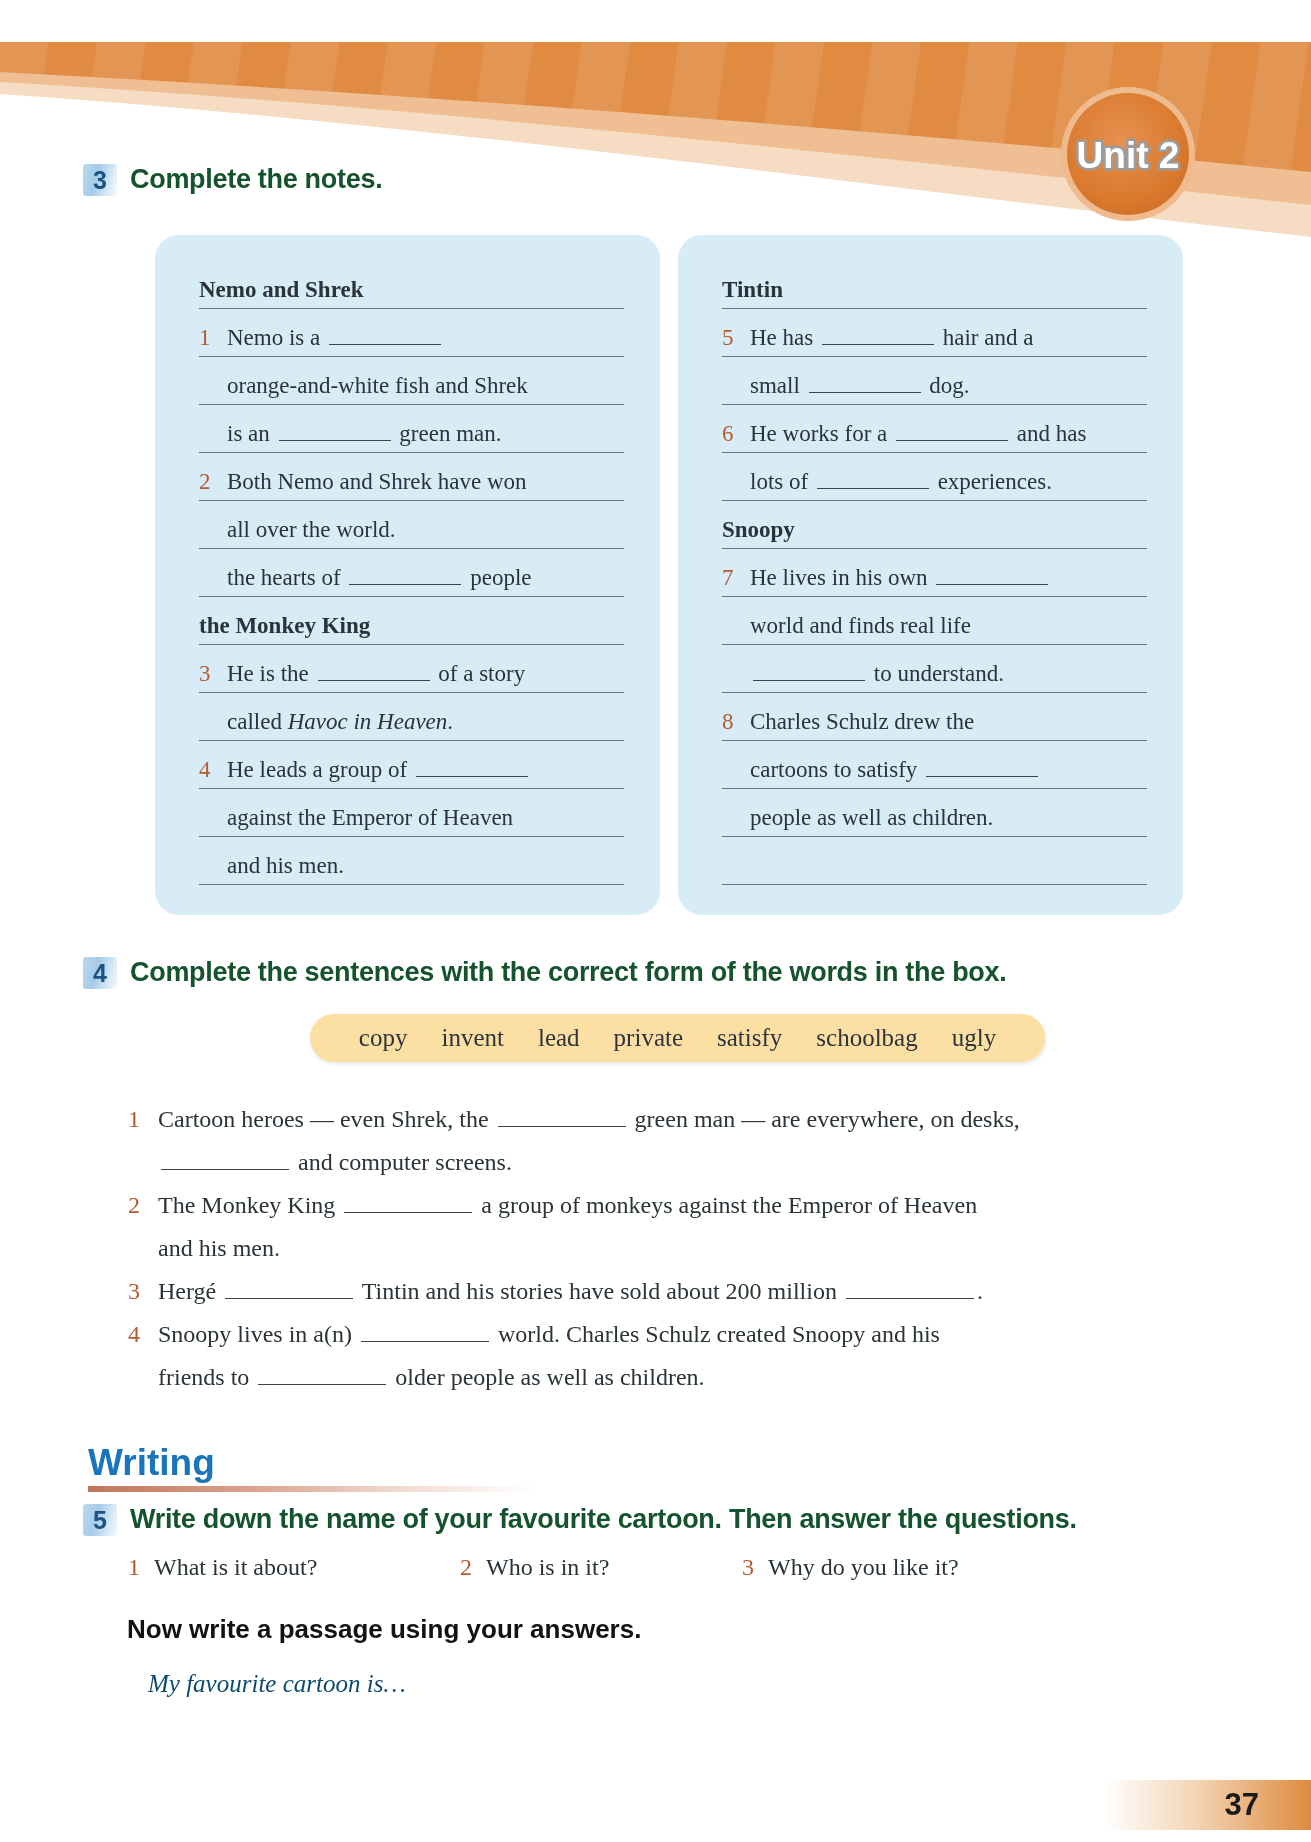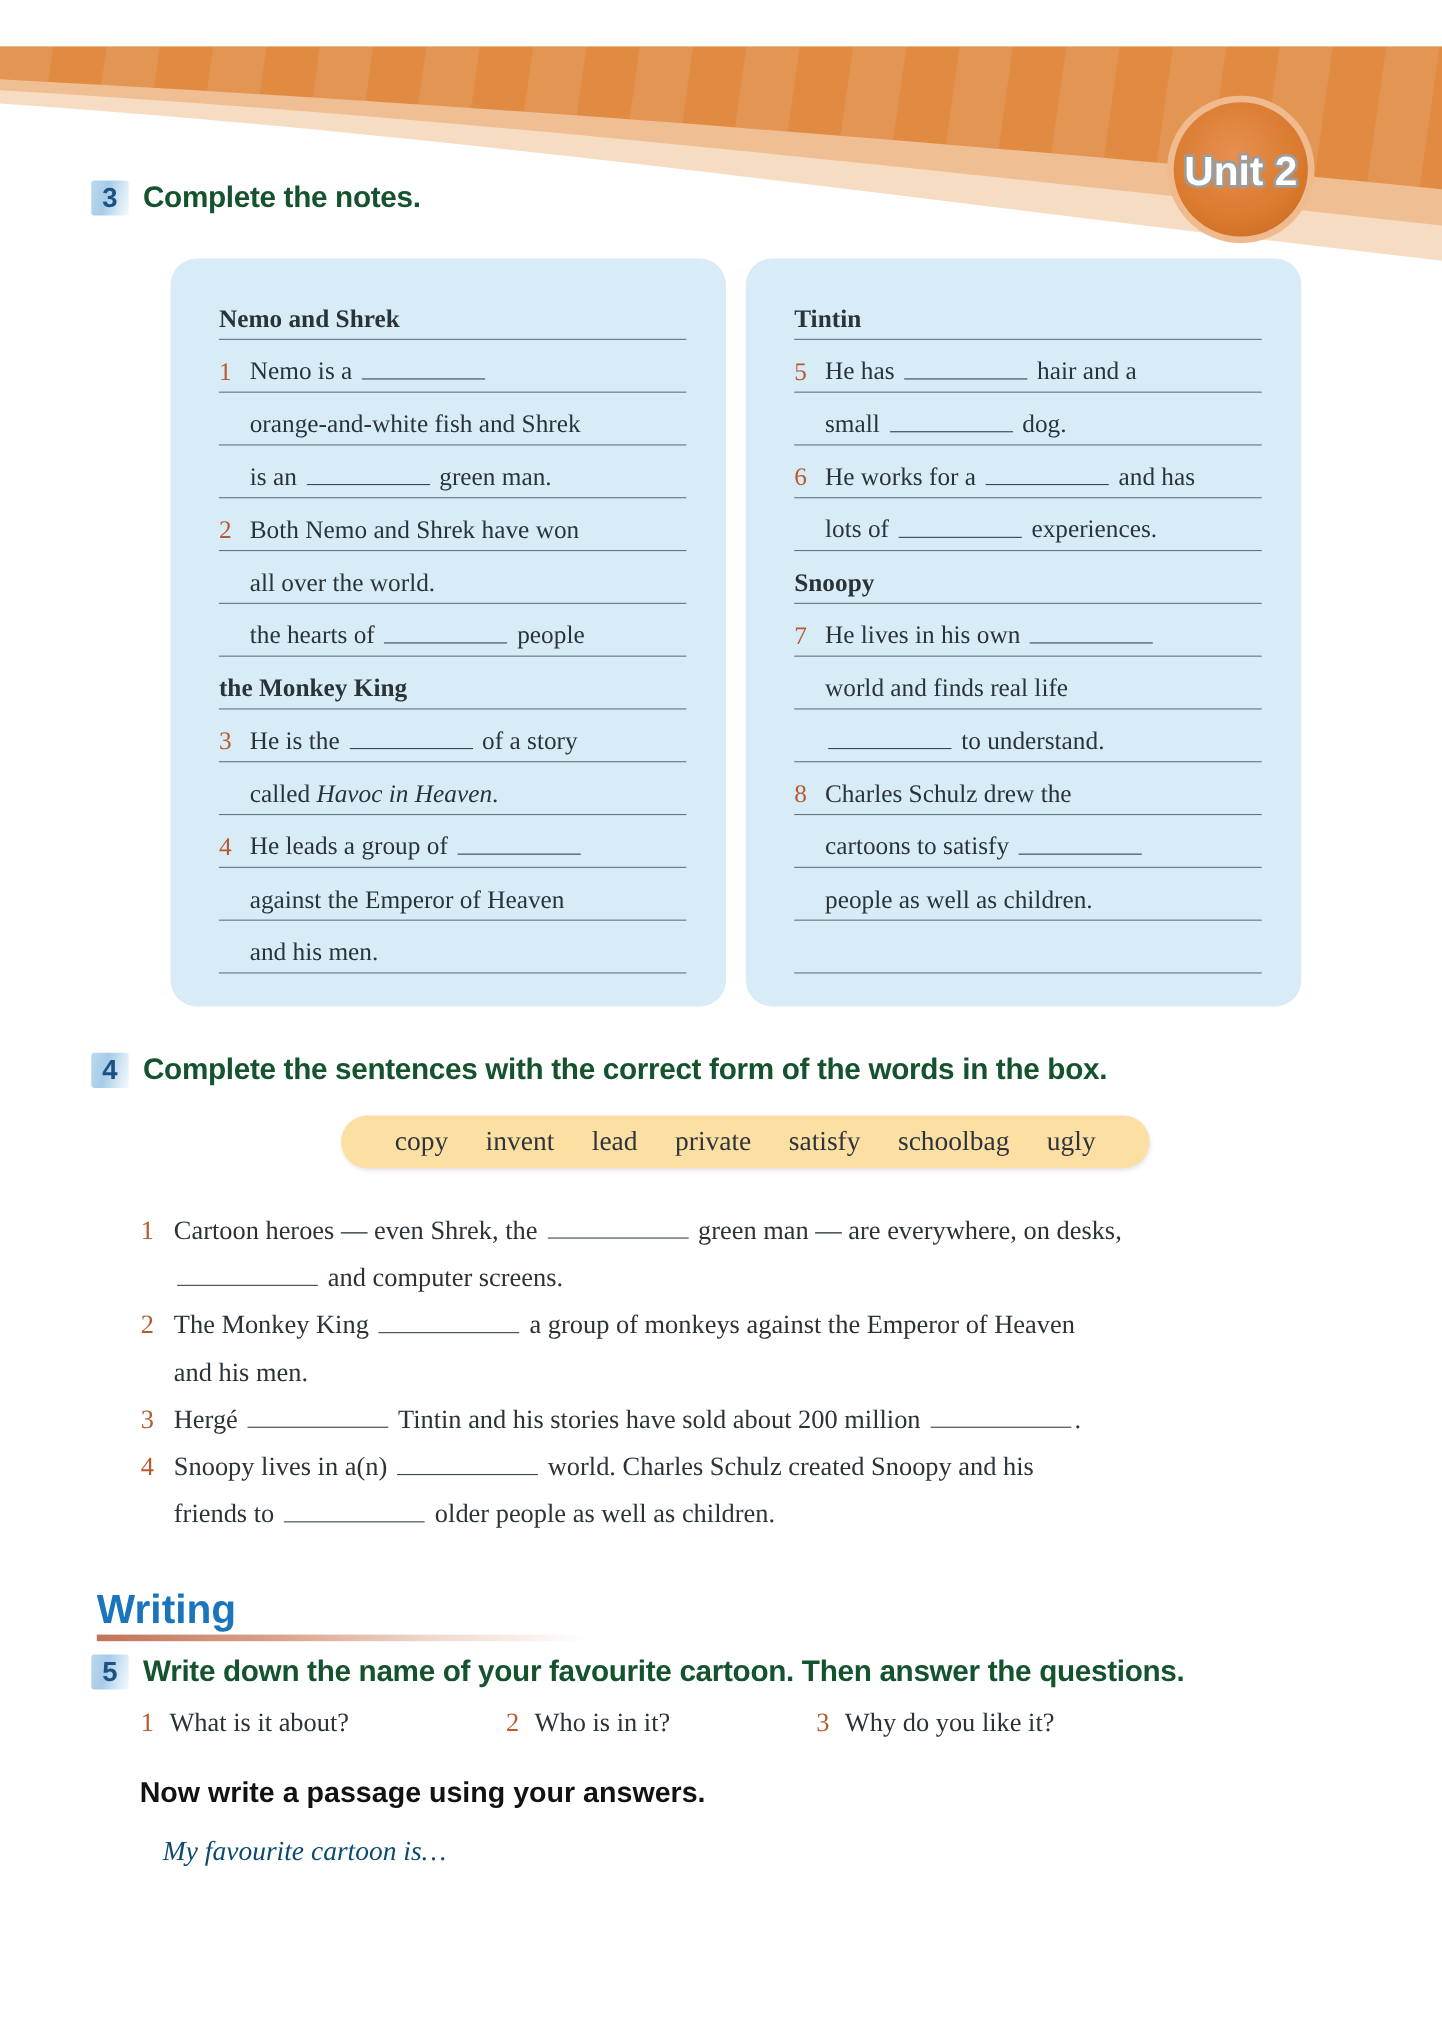--- a/index.html
+++ b/index.html
@@ -211,14 +211,17 @@
 
   <div id="questions">
       <div class="q"><span class="num">1</span>What is it about?</div>
       <div class="q"><span class="num">2</span>Who is in it?</div>
       <div class="q"><span class="num">3</span>Why do you like it?</div>
     </div>
 
   <div id="nowwrite">Now write a passage using your answers.</div>
   <div id="prompt">My favourite cartoon is…</div>
 
+  <div id="pagebar">
+    <span>37</span>
+  </div>
 
 </div>
 
 </body></html>

